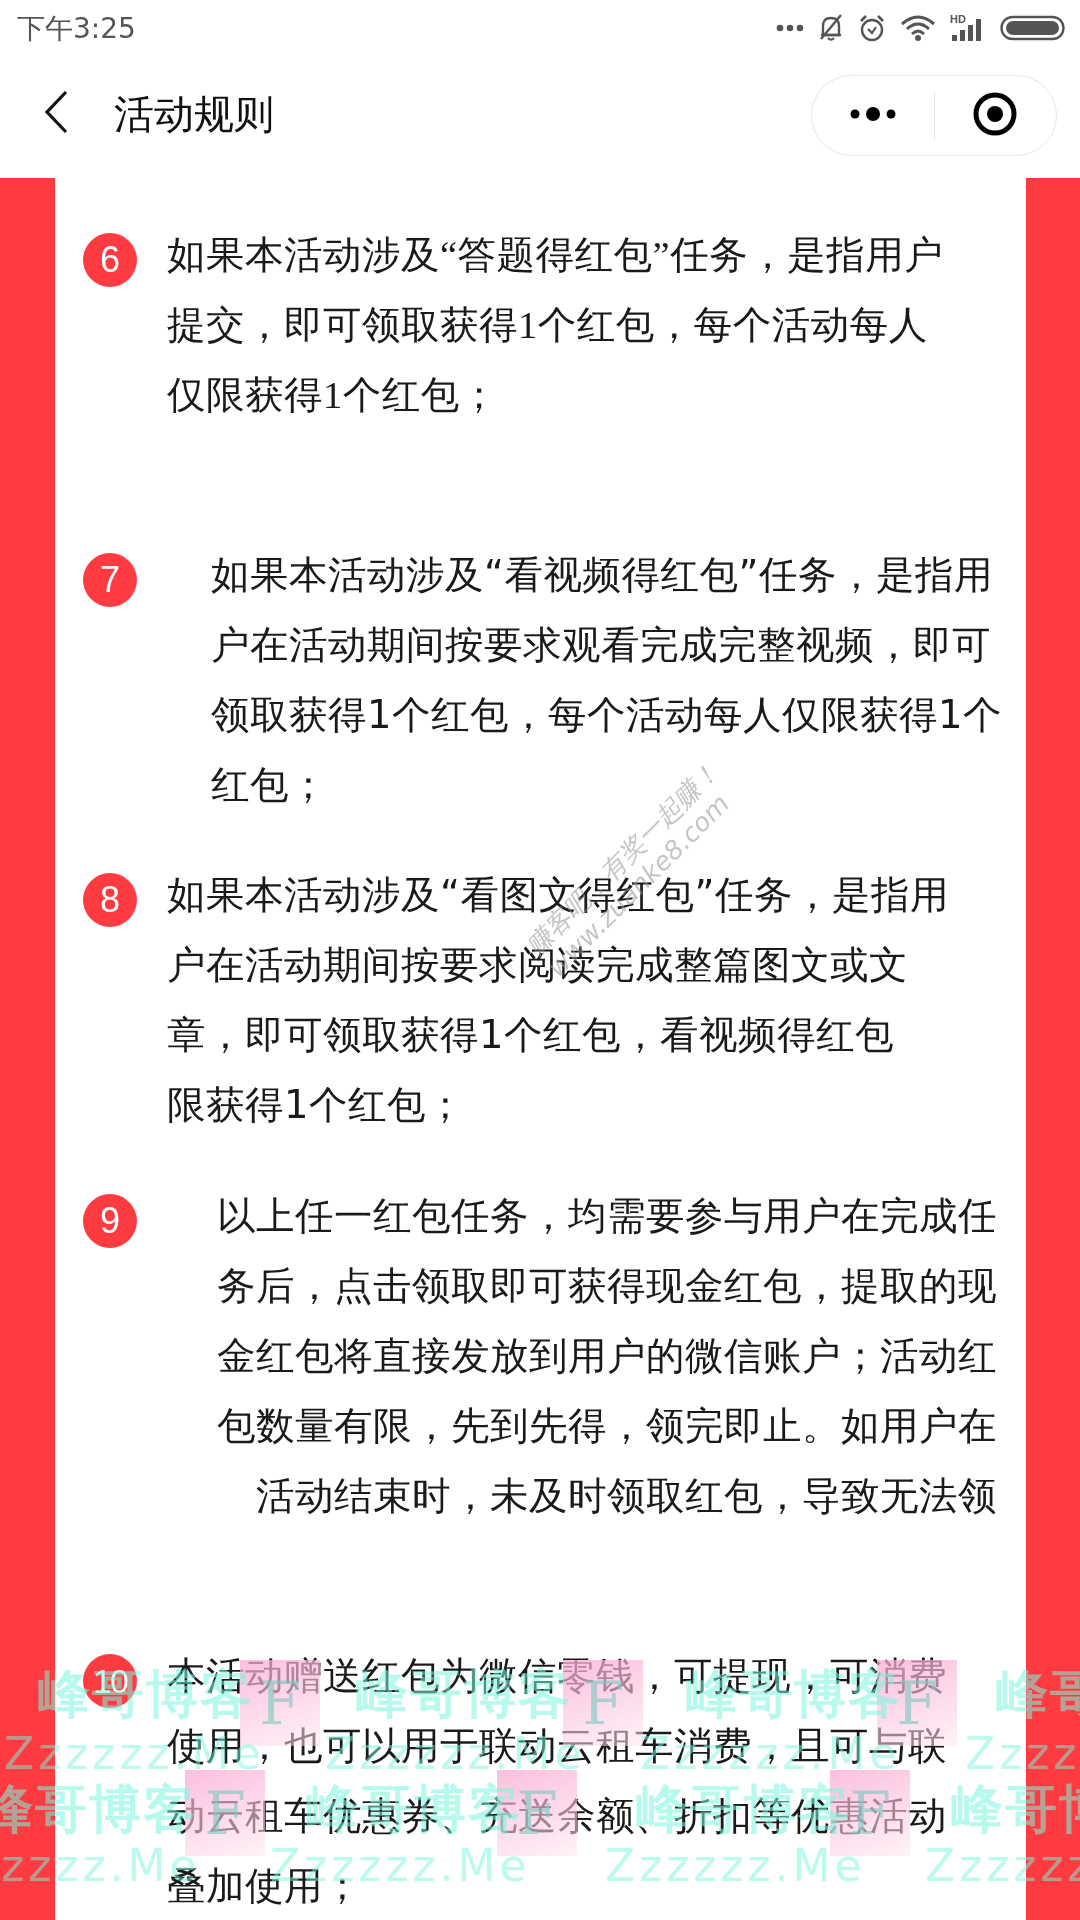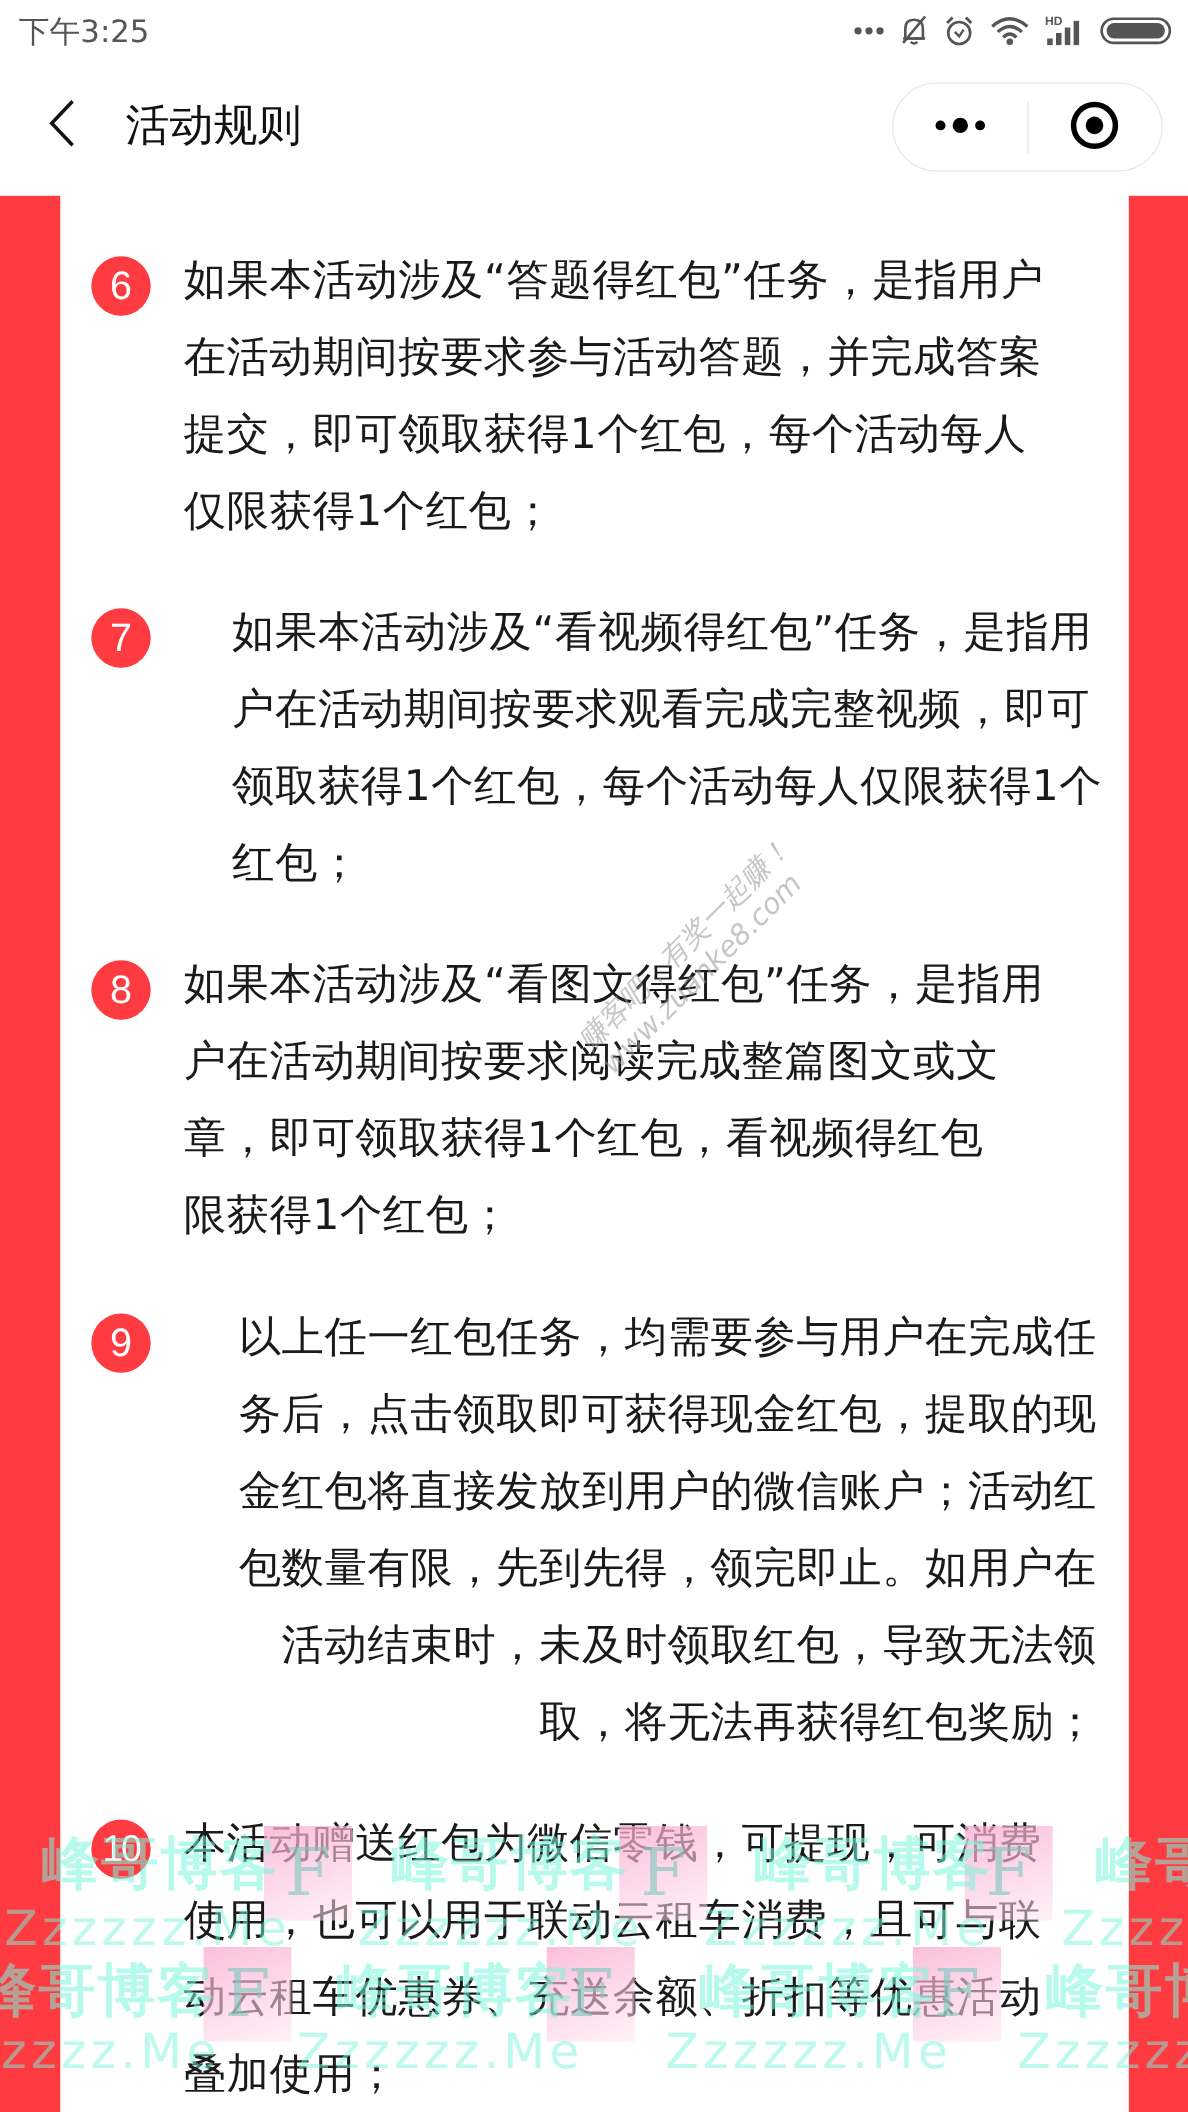--- a/index.html
+++ b/index.html
@@ -171,23 +171,22 @@
   </div>
 </div>
 
 <div class="red-left"></div>
 <div class="red-right"></div>
 
 <div class="content">
 
   <div class="rule" style="top:42px;">
     <div class="badge" style="top:13px;">6</div>
-    <div class="rule-text" style="top:0;">
+    <div class="rule-text" style="top:0;font-family:Liberation Serif, serif;">
       <div>如果本活动涉及“答题得红包”任务，是指用户</div>
-      <div>在活动期间按要求参与活动答题，并完成答案</div>
       <div>提交，即可领取获得1个红包，每个活动每人</div>
       <div>仅限获得1个红包；</div>
     </div>
   </div>
 
   <div class="rule" style="top:362px;">
     <div class="badge" style="top:13px;">7</div>
     <div class="rule-text" style="top:0;margin-left:44px;">
       <div>如果本活动涉及“看视频得红包”任务，是指用</div>
       <div>户在活动期间按要求观看完成完整视频，即可</div>
@@ -207,21 +206,20 @@
   </div>
 
   <div class="rule" style="top:1003px;">
     <div class="badge" style="top:13px;">9</div>
     <div class="rule-text" style="top:0;text-align:right;">
       <div>以上任一红包任务，均需要参与用户在完成任</div>
       <div>务后，点击领取即可获得现金红包，提取的现</div>
       <div>金红包将直接发放到用户的微信账户；活动红</div>
       <div>包数量有限，先到先得，领完即止。如用户在</div>
       <div>活动结束时，未及时领取红包，导致无法领</div>
-      <div>取，将无法再获得红包奖励；</div>
     </div>
   </div>
 
   <div class="rule" style="top:1463px;">
     <div class="badge two" style="top:13px;">10</div>
     <div class="rule-text" style="top:0;">
       <div>本活动赠送红包为微信零钱，可提现，可消费</div>
       <div>使用，也可以用于联动云租车消费，且可与联</div>
       <div>动云租车优惠券、充送余额、折扣等优惠活动</div>
       <div>叠加使用；</div>

